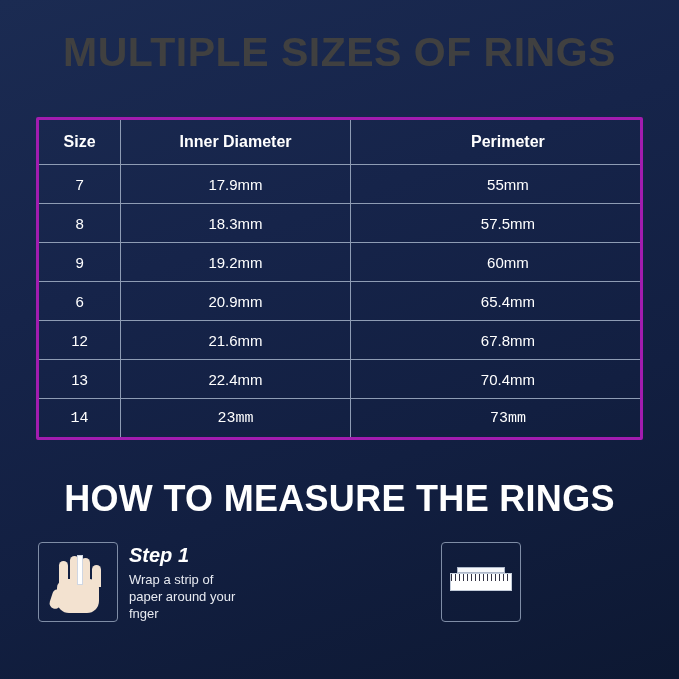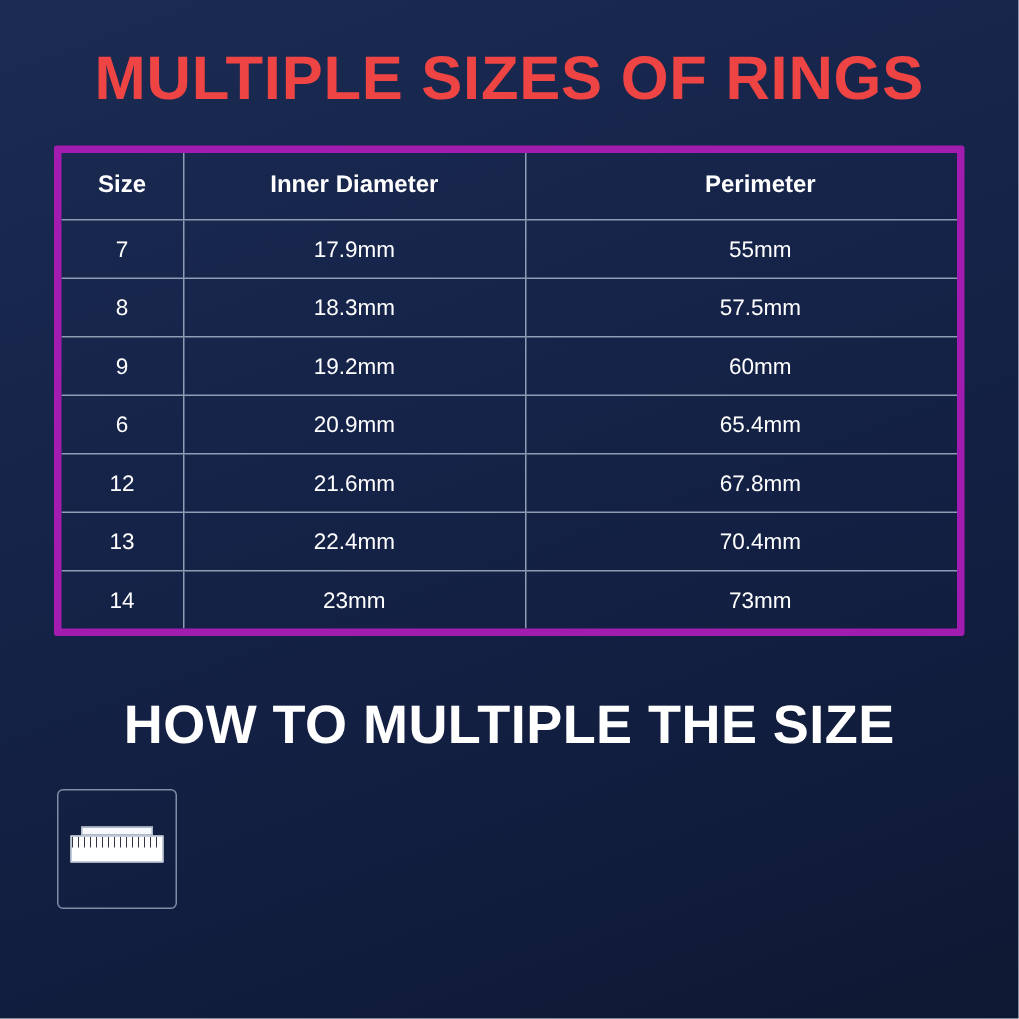--- a/index.html
+++ b/index.html
@@ -23,25 +23,25 @@
     padding: 0 36px;
   }
   .title {
     text-align: center;
     font-size: 41px;
     font-weight: bold;
     letter-spacing: 0.5px;
     line-height: 1;
     padding-top: 32px;
     padding-bottom: 8px;
-    color: #ef4444;
+    color: #404040;
   }
   .table-wrap {
-    margin-top: 16px;
-    border: 5px solid #a21caf;
+    margin-top: 36px;
+    border: 3px solid #a21caf;
     border-radius: 2px;
     overflow: hidden;
   }
   table {
     width: 100%;
     border-collapse: collapse;
     table-layout: fixed;
   }
   th, td {
     text-align: center;
@@ -53,20 +53,21 @@
     height: 38px;
     font-weight: normal;
   }
   th {
     font-weight: bold;
     font-size: 16px;
     height: 44px;
   }
   tr:last-child td {
     border-bottom: none;
+    font-family: Liberation Mono, monospace;
   }
   th:last-child, td:last-child {
     border-right: none;
     padding-left: 25px;
   }
   col.c-size { width: 13.6%; }
   col.c-diam { width: 38.2%; }
   col.c-peri { width: 48.2%; }
 
   .subtitle {
@@ -284,24 +285,41 @@
         </tr>
         <tr>
           <td>14</td>
           <td>23mm</td>
           <td>73mm</td>
         </tr>
       </tbody>
     </table>
   </div>
 
-  <div class="subtitle">HOW TO MULTIPLE THE SIZE</div>
+  <div class="subtitle">HOW TO MEASURE THE RINGS</div>
 
   <div class="steps">
 
+    <div class="step">
+      <div class="step-img">
+        <div class="hand">
+          <div class="finger f1"></div>
+          <div class="finger f2"></div>
+          <div class="finger f3"></div>
+          <div class="finger f4"></div>
+          <div class="palm"></div>
+          <div class="thumb"></div>
+          <div class="strip"></div>
+        </div>
+      </div>
+      <div class="step-text">
+        <div class="step-head">Step 1</div>
+        <div class="step-desc">Wrap a strip of paper around your fnger</div>
+      </div>
+    </div>
 
 
     <div class="step">
       <div class="step-img">
         <div class="ruler">
           <div class="ruler-ticks"></div>
         </div>
         <div class="ruler-strip"></div>
       </div>
     </div>

